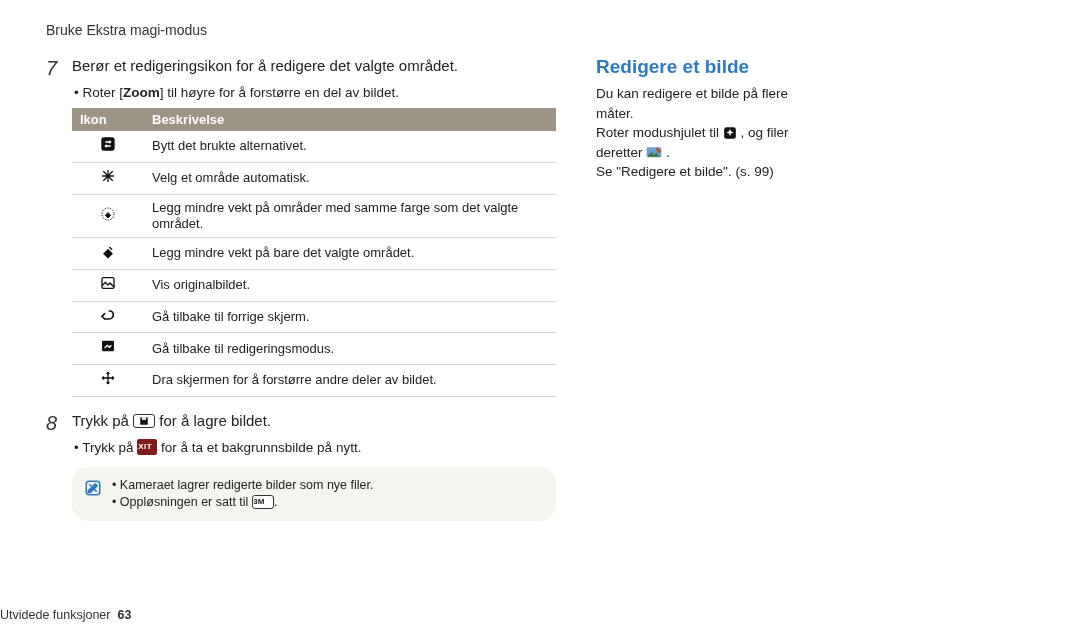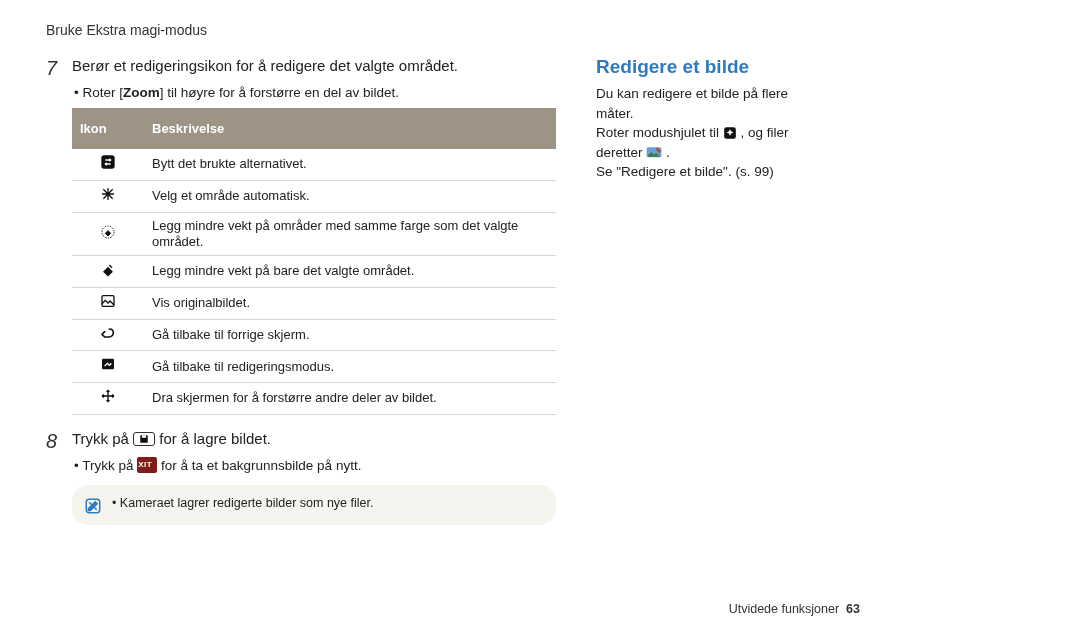--- a/index.html
+++ b/index.html
@@ -68,21 +68,21 @@
     margin-left: 26px;
     margin-top: 2px;
     margin-bottom: 14px;
     width: calc(100% - 26px);
   }
   .icon-table th {
     background: #9d9485;
     color: #fff;
     font-weight: 600;
     text-align: left;
-    padding: 13px 8px;
+    padding: 4px 8px;
     font-size: 13px;
   }
   .icon-table th:first-child { width: 56px; }
   .icon-table td {
     border-bottom: 1px solid #d9d5ce;
     padding: 5px 8px;
     font-size: 13px;
     vertical-align: middle;
     line-height: 1.25;
   }
@@ -148,24 +148,24 @@
     background: #7f1d1d;
     color: #fff;
     border-radius: 2px;
     font-size: 8px;
     padding: 1px 3px;
     letter-spacing: 0.5px;
     font-weight: 700;
   }
   .footer {
     position: absolute;
-    bottom: 14px;
+    bottom: 8px;
     left: 0;
     right: 0;
-    text-align: right;
+    text-align: left;
     font-size: 12.5px;
     color: #333;
   }
   .footer .pg { font-weight: 700; }
   
   svg.ic { width: 16px; height: 16px; }
 </style>
 </head>
 <body>
 
@@ -287,20 +287,23 @@
       <div class="note-box">
         <span class="note-icon">
           <svg viewBox="0 0 24 24" width="18" height="18" fill="none" stroke="#2e7abf" stroke-width="2">
               <rect x="3" y="3" width="18" height="18" rx="4"></rect>
               <path d="M7 7l10 10" stroke="#2e7abf"></path>
               <path d="M15 5l4 4-10 10H5v-4z" fill="#2e7abf" stroke="none"></path>
             </svg>
         </span>
         <div class="note-body">
           <div>Kameraet lagrer redigerte bilder som nye filer.</div>
+          <div>
+            <span>Oppløsningen er satt til </span><span class="inline-icon btn-icon" style="font-size:8px;font-weight:700;">3M</span><span>.</span>
+          </div>
         </div>
       </div>
     </div>
 
     <div class="col-right">
       <div class="section-title">Redigere et bilde</div>
       <div class="right-line">Du kan redigere et bilde på flere måter.</div>
       <div class="right-line">
         <span>Roter modushjulet til </span>
         <span class="inline-icon">

